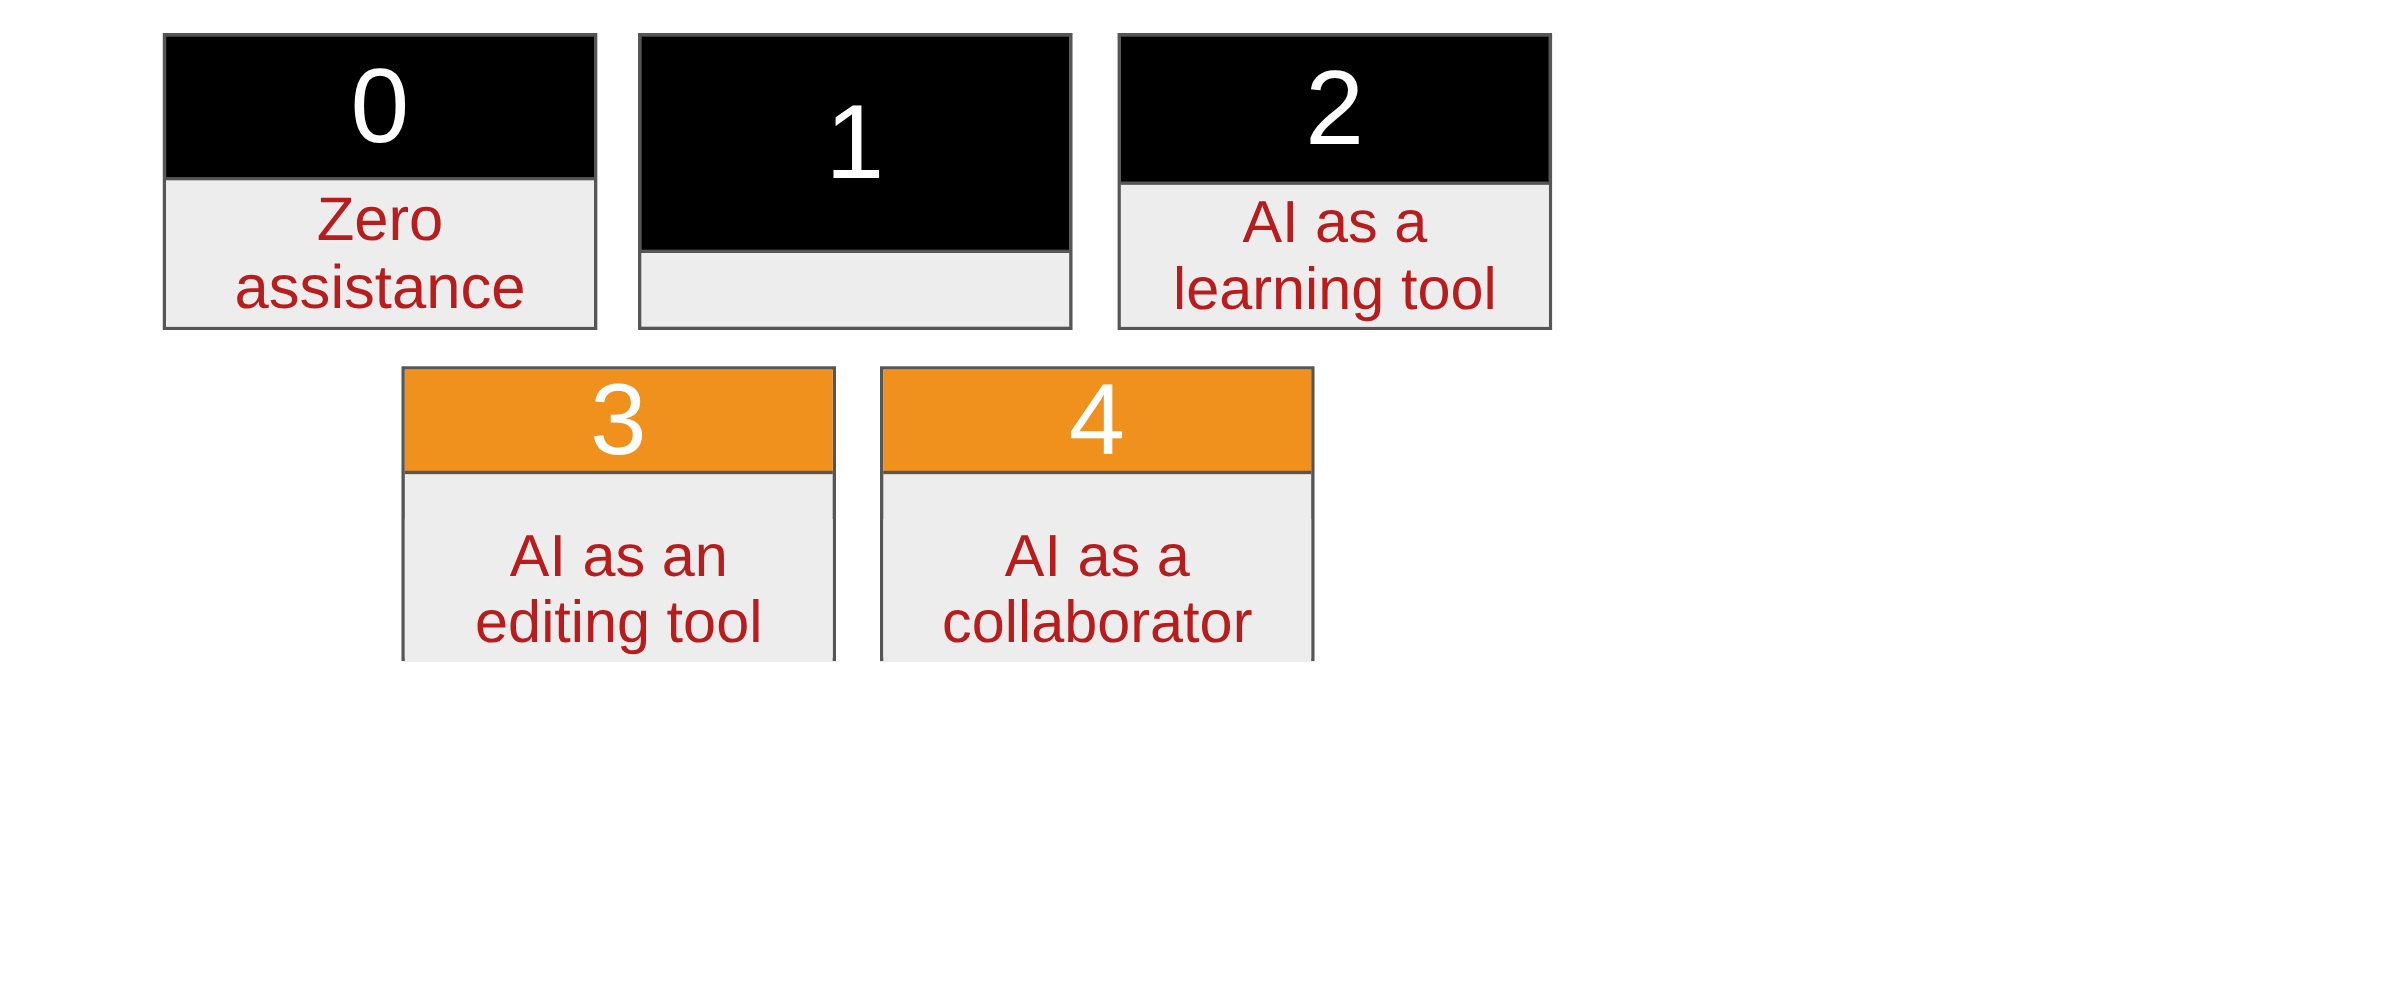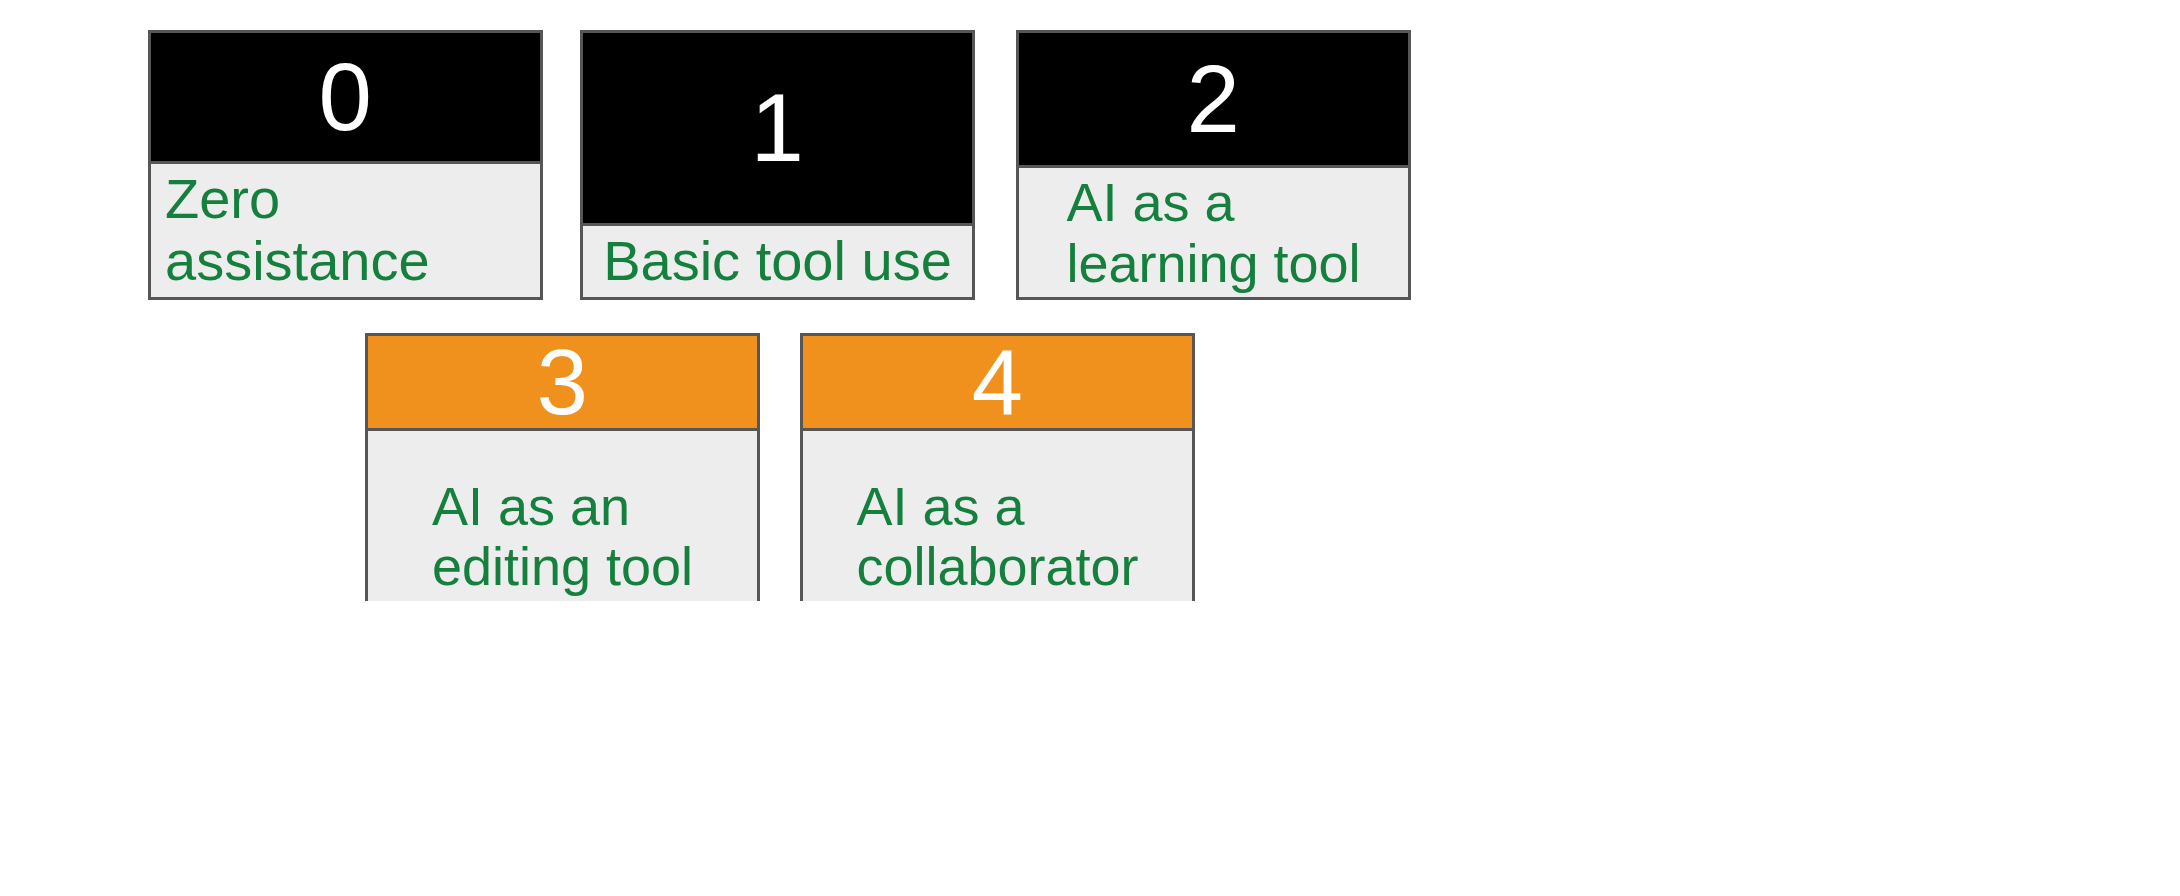--- a/index.html
+++ b/index.html
@@ -49,22 +49,23 @@
 
   .card-header.dark  { background: #000000; }
   .card-header.accent{ background: #f0911e; }
 
   .card-label {
     box-sizing: border-box;
     flex: 1 1 auto;
     display: flex;
     align-items: center;
     justify-content: center;
+    text-align: center;
     background: #ededed;
-    color: #15803d;
+    color: #b91c1c;
     font-size: 56px;
     line-height: 1.12;
     padding: 4px 14px;
     white-space: pre-line;
   }
 
   
   .r1 { top: 30px; height: 270px; width: 395px; }
   .r1 > .card-header { height: 197px; }
 
@@ -88,21 +89,20 @@
 
 <div id="stage">
 
   <div class="card r1 c0">
     <div class="card-header dark">0</div>
     <div class="card-label">Zero assistance</div>
   </div>
 
   <div class="card r1 c1">
     <div class="card-header dark">1</div>
-    <div class="card-label">Basic tool use</div>
   </div>
 
   <div class="card r1 c2">
     <div class="card-header dark">2</div>
     <div class="card-label">AI as a
 learning tool</div>
   </div>
 
   <div class="card r2 c3">
     <div class="card-header accent">3</div>

